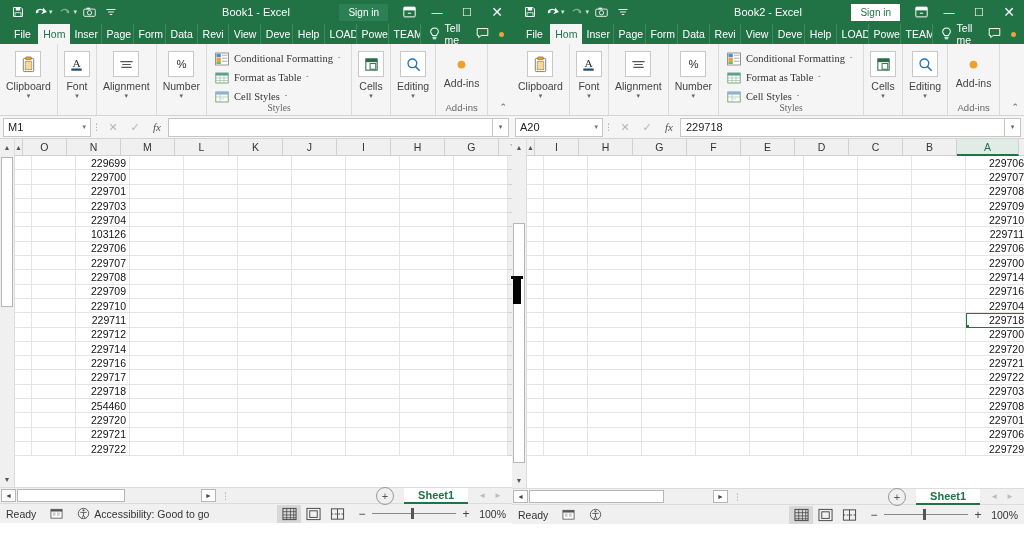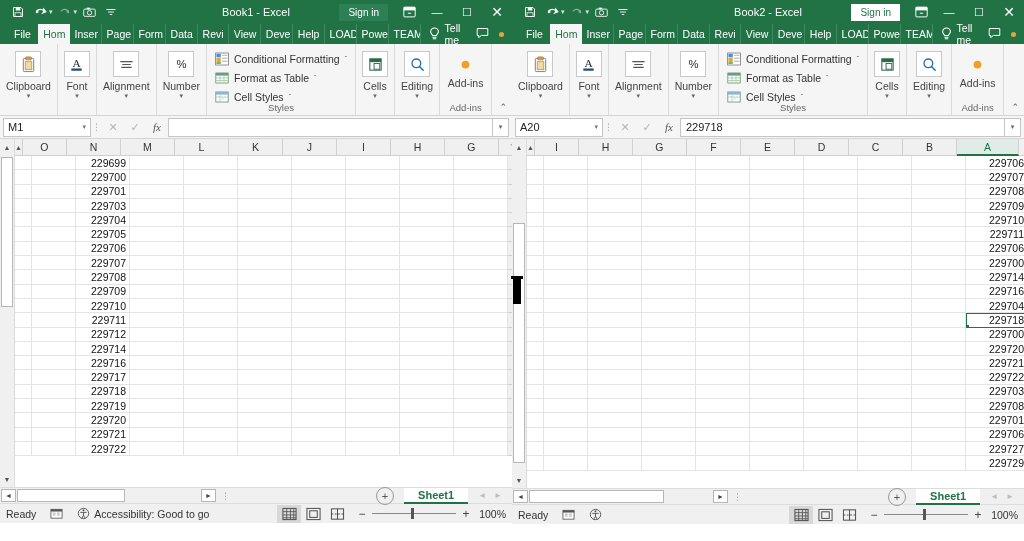--- a/index.html
+++ b/index.html
@@ -90,20 +90,21 @@
   }
   .rgroup .glabel { font-size: 10.5px; color: #444; margin-top: 3px; white-space: nowrap; }
   .rgroup .gcaret { font-size: 7px; color: #666; line-height: 8px; }
   .rgroup .gname {
     position: absolute; bottom: 2px; left: 0; right: 0; text-align: center;
     font-size: 9.5px; color: #666;
   }
   .styles-group {
     align-items: flex-start; justify-content: flex-start; padding: 5px 8px 0;
     min-width: 145px;
+    font-family: Liberation Serif, serif;
   }
   .style-row {
     display: flex; align-items: center; gap: 5px; height: 19px; font-size: 10.5px; color: #333;
   }
   .style-ico { width: 14px; height: 14px; display: block; }
   .mini-caret { font-size: 7px; color: #555; }
   .addins-group { min-width: 52px; }
   .collapse-ribbon {
     position: absolute; right: 5px; bottom: 3px; font-size: 9px; color: #555;
   }
@@ -512,21 +513,21 @@
               <div class="cell num" style="width: 54px;"></div>
               <div class="cell num" style="width: 54px;"></div>
               <div class="cell num" style="width: 54px;"></div>
               <div class="cell num" style="width: 54px;"></div>
               <div class="cell num" style="width: 54px;"></div>
               <div class="rowhead" style="width: 30px;">6</div>
             </div>
             <div class="gridrow">
               <div class="cell" style="width: 17px; background: rgb(255, 255, 255); border-right: 1px solid rgb(228, 228, 228);"></div>
               <div class="cell num" style="width: 44px;"></div>
-              <div class="cell num" style="width: 54px;">229705</div>
+              <div class="cell num" style="width: 54px;">103126</div>
               <div class="cell num" style="width: 54px;"></div>
               <div class="cell num" style="width: 54px;"></div>
               <div class="cell num" style="width: 54px;"></div>
               <div class="cell num" style="width: 54px;"></div>
               <div class="cell num" style="width: 54px;"></div>
               <div class="cell num" style="width: 54px;"></div>
               <div class="cell num" style="width: 54px;"></div>
               <div class="rowhead" style="width: 30px;">7</div>
             </div>
             <div class="gridrow">
@@ -668,21 +669,21 @@
               <div class="cell num" style="width: 54px;"></div>
               <div class="cell num" style="width: 54px;"></div>
               <div class="cell num" style="width: 54px;"></div>
               <div class="cell num" style="width: 54px;"></div>
               <div class="cell num" style="width: 54px;"></div>
               <div class="rowhead" style="width: 30px;">20</div>
             </div>
             <div class="gridrow">
               <div class="cell" style="width: 17px; background: rgb(255, 255, 255); border-right: 1px solid rgb(228, 228, 228);"></div>
               <div class="cell num" style="width: 44px;"></div>
-              <div class="cell num" style="width: 54px;">229719</div>
+              <div class="cell num" style="width: 54px;">254460</div>
               <div class="cell num" style="width: 54px;"></div>
               <div class="cell num" style="width: 54px;"></div>
               <div class="cell num" style="width: 54px;"></div>
               <div class="cell num" style="width: 54px;"></div>
               <div class="cell num" style="width: 54px;"></div>
               <div class="cell num" style="width: 54px;"></div>
               <div class="cell num" style="width: 54px;"></div>
               <div class="rowhead" style="width: 30px;">21</div>
             </div>
             <div class="gridrow">
@@ -1254,32 +1255,20 @@
             <div class="gridrow">
               <div class="cell" style="width: 17px; background: rgb(255, 255, 255); border-right: 1px solid rgb(228, 228, 228);"></div>
               <div class="cell num" style="width: 44px;"></div>
               <div class="cell num" style="width: 54px;"></div>
               <div class="cell num" style="width: 54px;"></div>
               <div class="cell num" style="width: 54px;"></div>
               <div class="cell num" style="width: 54px;"></div>
               <div class="cell num" style="width: 54px;"></div>
               <div class="cell num" style="width: 54px;"></div>
               <div class="cell num" style="width: 54px;"></div>
-              <div class="cell num" style="width: 62px;">229727</div>
-            </div>
-            <div class="gridrow">
-              <div class="cell" style="width: 17px; background: rgb(255, 255, 255); border-right: 1px solid rgb(228, 228, 228);"></div>
-              <div class="cell num" style="width: 44px;"></div>
-              <div class="cell num" style="width: 54px;"></div>
-              <div class="cell num" style="width: 54px;"></div>
-              <div class="cell num" style="width: 54px;"></div>
-              <div class="cell num" style="width: 54px;"></div>
-              <div class="cell num" style="width: 54px;"></div>
-              <div class="cell num" style="width: 54px;"></div>
-              <div class="cell num" style="width: 54px;"></div>
               <div class="cell num" style="width: 62px;">229729</div>
             </div>
           </div>
         </div>
       </div>
       <div class="hscrollbar">
         <div class="hs-arrow">◄</div>
         <div class="hs-thumb" style="width: 135px;"></div>
         <div style="width: 48px;"></div>
         <div class="hs-arrow">►</div>

